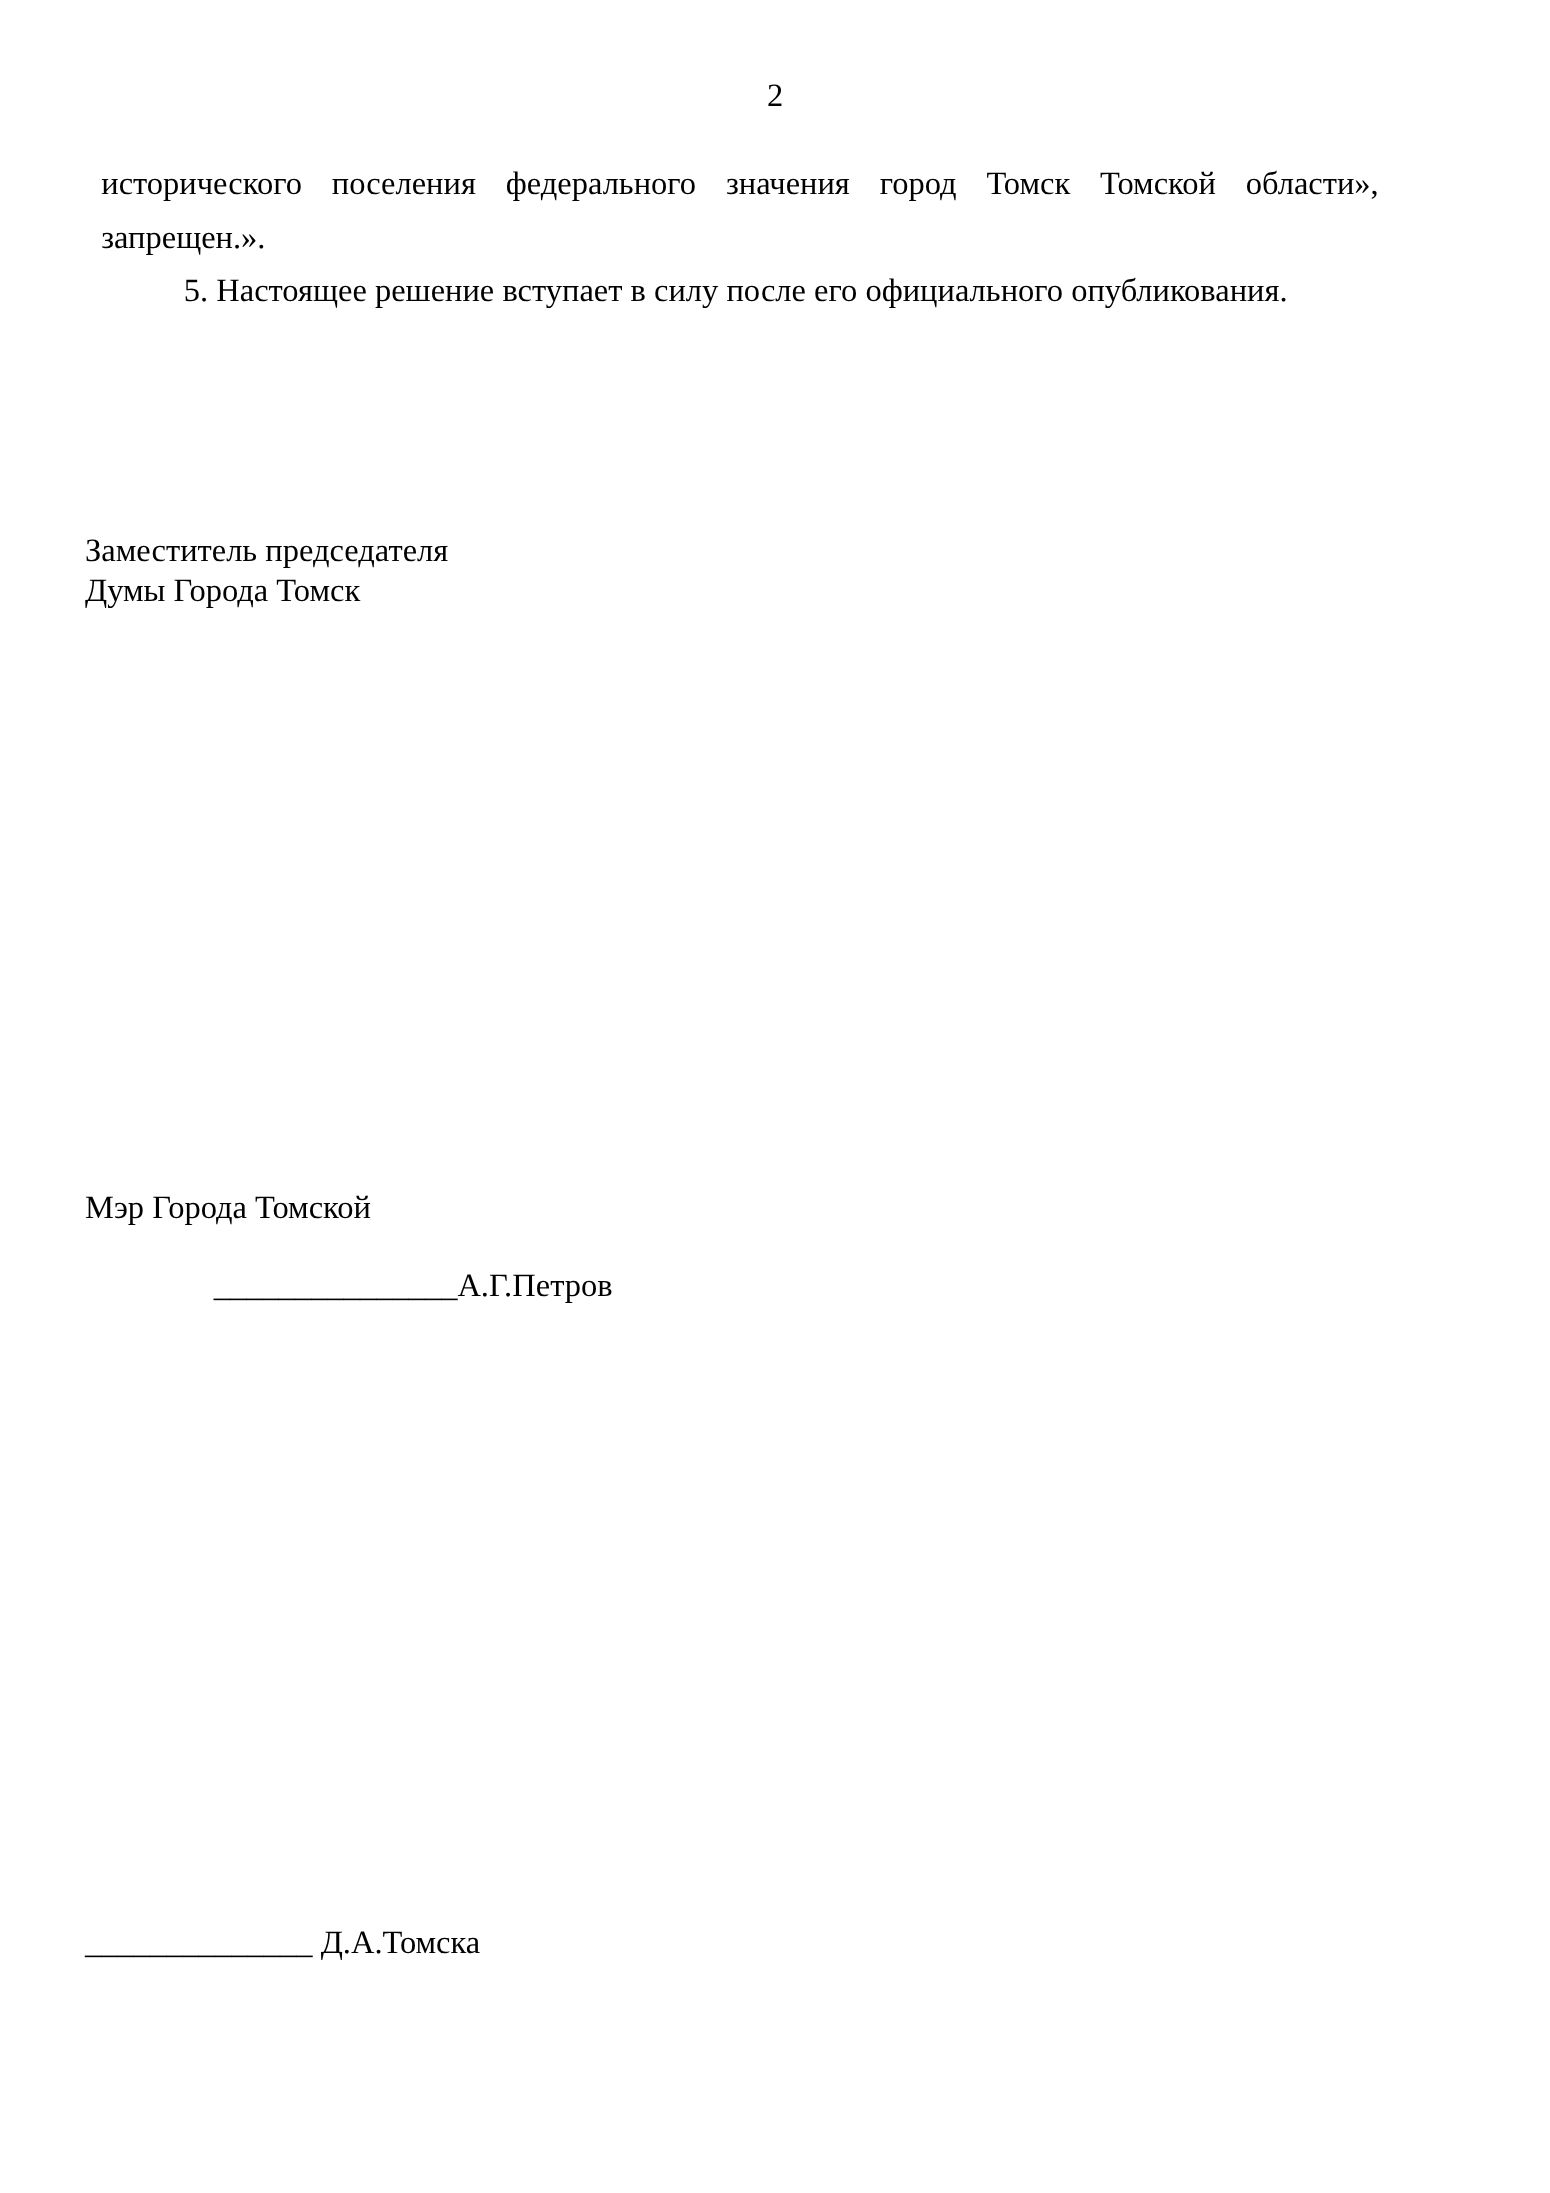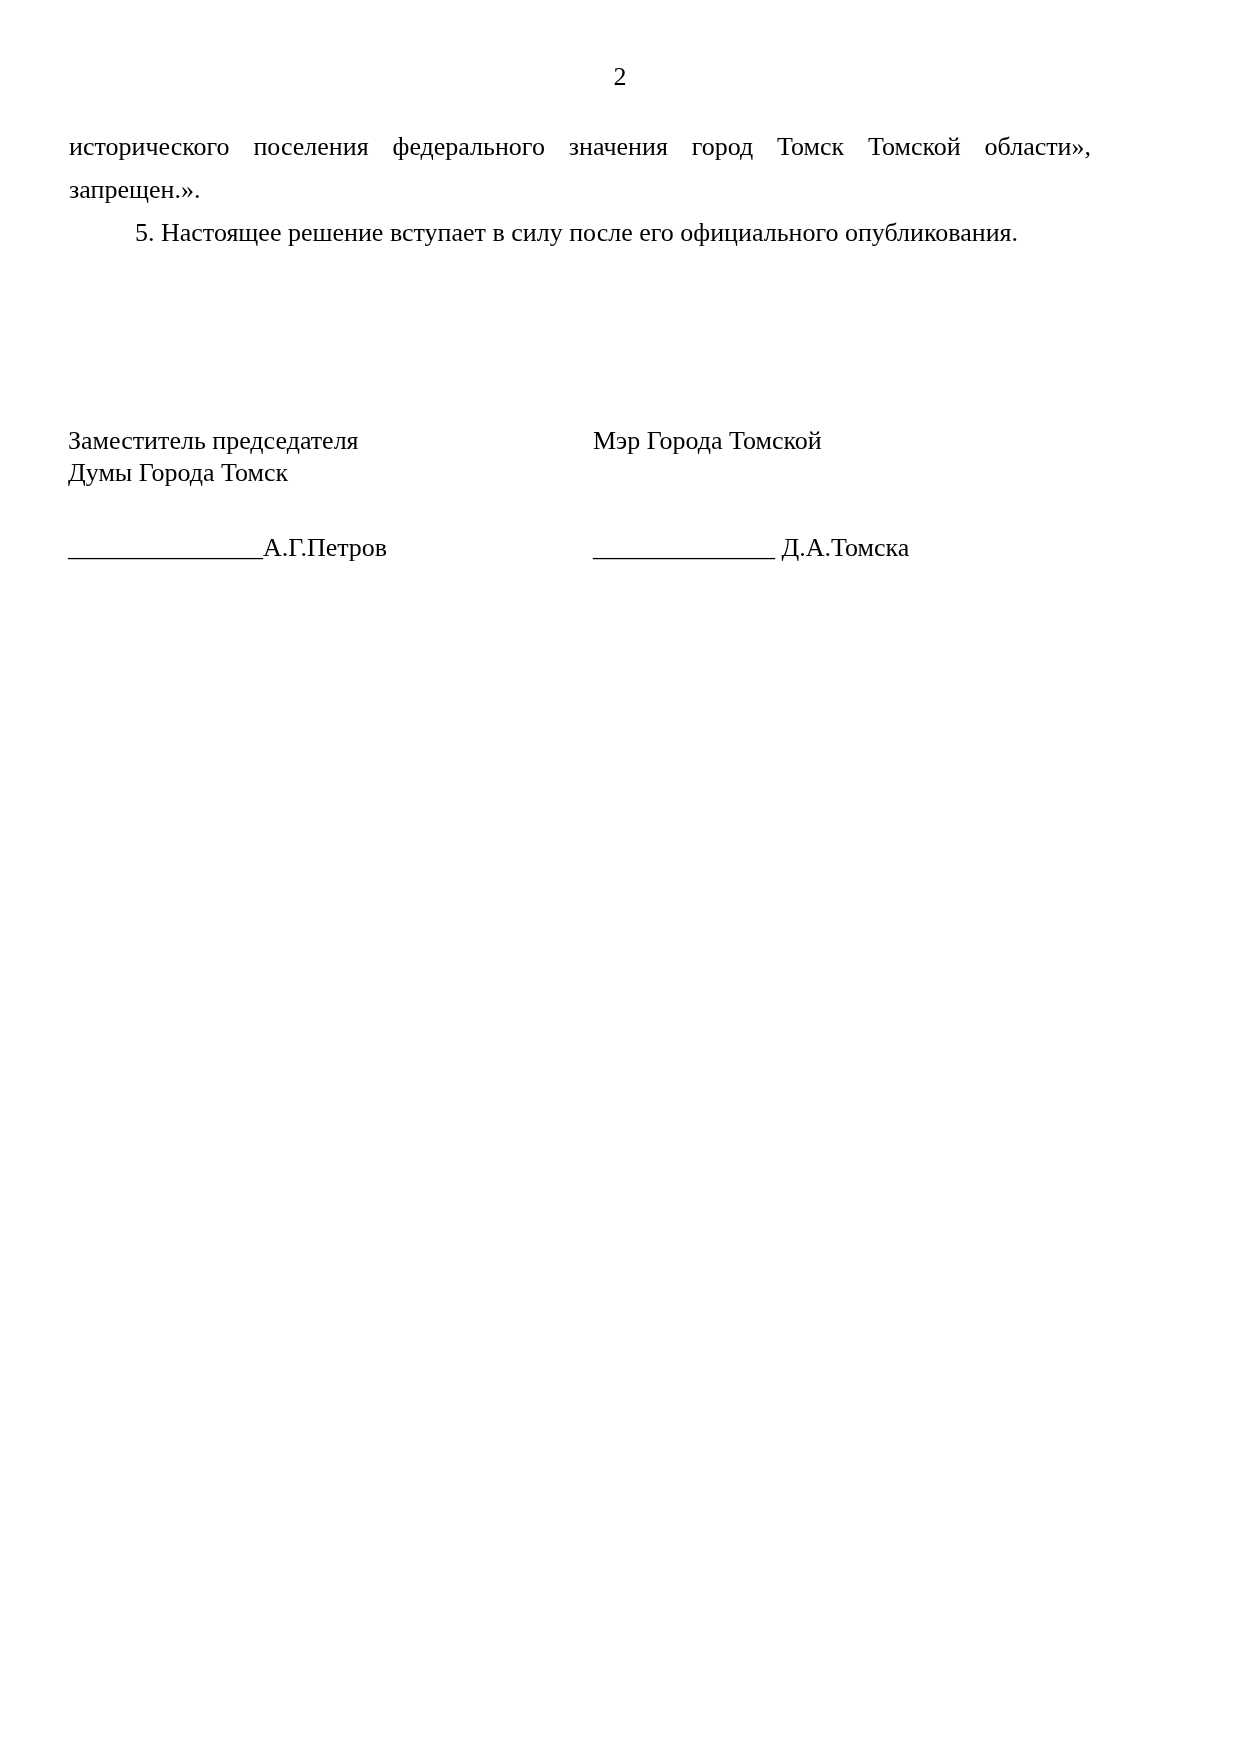--- a/index.html
+++ b/index.html
@@ -27,21 +27,21 @@
     top: 62px;
     left: 0;
     width: 1240px;
     text-align: center;
     font-size: 26px;
     line-height: 30px;
   }
   .content {
     position: absolute;
     top: 125px;
-    left: 69px;
+    left: 81px;
     width: 1022px;
   }
   p.body-text {
     margin: 0;
     font-size: 26px;
     line-height: 43px;
     text-align: justify;
     text-justify: inter-word;
   }
   p.body-text.last-line-justify {
@@ -52,35 +52,37 @@
   }
   .signature-block {
     position: absolute;
     top: 425px;
     left: 68px;
     width: 1022px;
   }
   .sig-row {
     display: flex;
     align-items: flex-start;
+    flex-direction: column;
   }
   .sig-col-left {
     width: 525px;
     flex: 0 0 525px;
   }
   .sig-col-right {
     flex: 1 1 auto;
   }
   .sig-line {
     font-size: 26px;
     line-height: 32px;
     white-space: pre;
   }
   .sig-names {
-    margin-top: 43px;
+    margin-top: 31px;
+    text-align: center;
   }
   .nowrap {
     white-space: pre;
   }
 </style>
 </head>
 <body>
 
 <div class="page">
 

